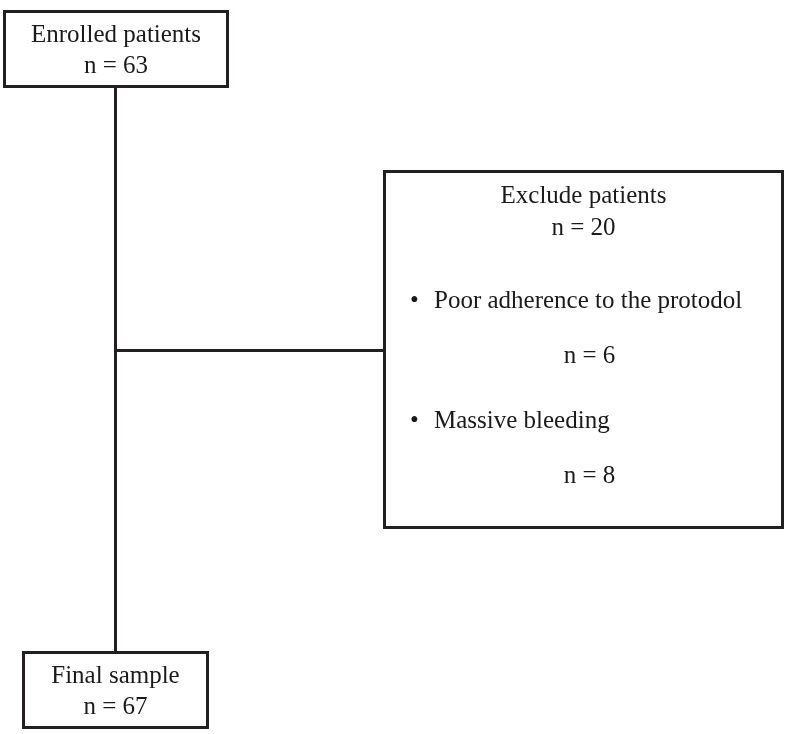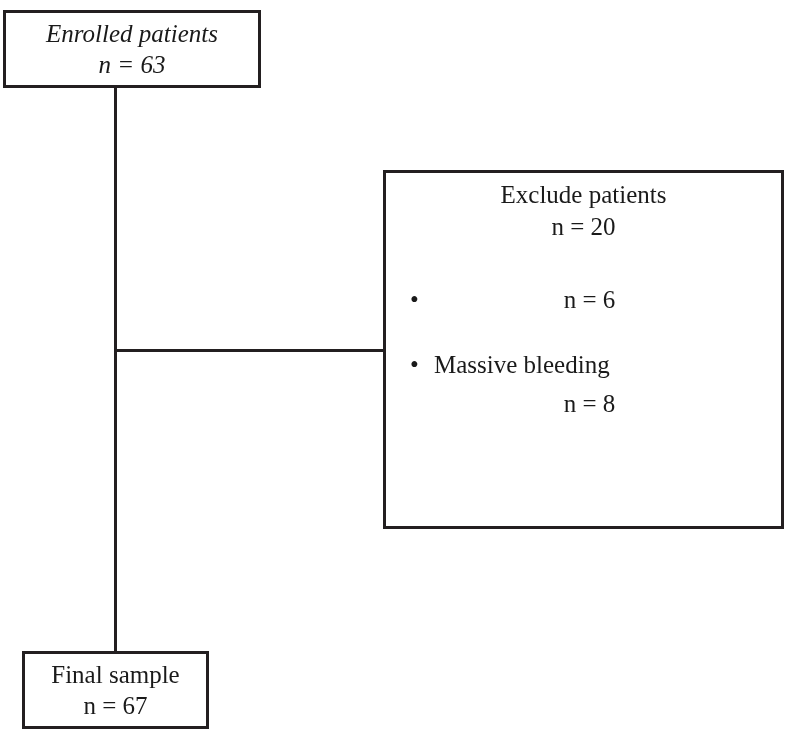--- a/index.html
+++ b/index.html
@@ -46,24 +46,23 @@
     border: 3px solid #231f20;
     background: #ffffff;
     display: flex;
     flex-direction: column;
     justify-content: center;
   }
 
   #enrolled-box {
     left: 3px;
     top: 10px;
-    width: 258px;
+    width: 226px;
     height: 78px;
     padding: 0 10px;
-    font-style: italic;
   }
 
   #final-box {
     left: 22px;
     top: 651px;
     width: 187px;
     height: 78px;
     padding: 0 15px;
   }
 
@@ -131,21 +130,21 @@
   .reason-text.justify-all {
     -moz-text-align-last: justify;
     text-align-last: justify;
   }
 
   .reason-count {
     display: block;
     text-align: center;
     font-size: 25px;
     line-height: 1.24;
-    margin-top: 8px;
+    margin-top: 24px;
     margin-left: -24px;
     white-space: nowrap;
   }
 </style>
 </head>
 <body>
 
 <div id="canvas">
 
   <div class="connector" id="trunk-line"></div>
@@ -158,20 +157,21 @@
 
   <div class="node-box" id="exclude-box">
     <div id="exclude-header">
       <div class="exclude-header-line">Exclude patients</div>
       <div class="exclude-header-line">n = 20</div>
     </div>
 
     <ul id="exclude-reason-list">
       <li class="reason-item">
         <span class="reason-bullet">•</span>
+        <span class="reason-text justify-all">Poor adherence to the protodol</span>
         <span class="reason-count">n = 6</span>
       </li>
       <li class="reason-item">
         <span class="reason-bullet">•</span>
         <span class="reason-text">Massive bleeding</span>
         <span class="reason-count">n = 8</span>
       </li>
     </ul>
   </div>
 

